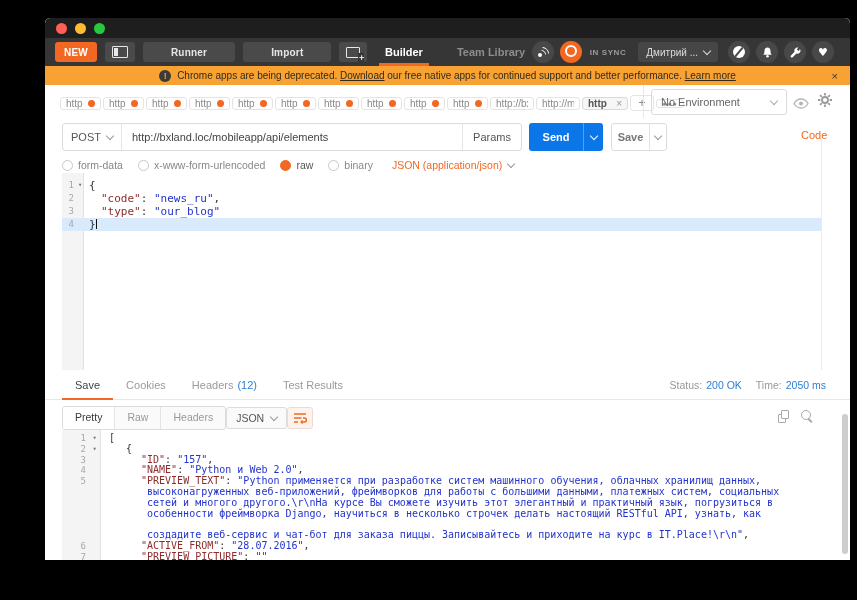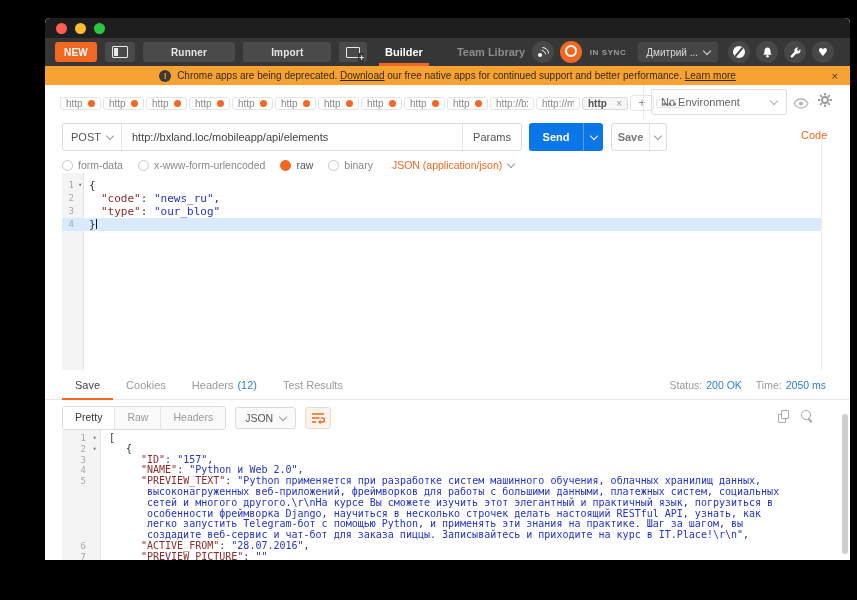--- a/index.html
+++ b/index.html
@@ -116,21 +116,21 @@
   .req-track{position:absolute;left:776px;top:120px;width:1px;height:232px;background:#ececec}
   
   .resp-tabs{position:absolute;left:0;top:352px;right:0;height:30px;border-bottom:1px solid #e8e8e8;display:flex;align-items:center;padding-left:17px;box-sizing:border-box}
   .rtab{height:100%;display:flex;align-items:center;padding:0 13px;font-size:11px;color:#9a9a9a;position:relative}
   .rtab.active{color:#444}
   .rtab.active::after{content:'';position:absolute;left:0;right:0;bottom:-1px;height:2px;background:#f26722}
   .rtcount{color:#2e7fd4;margin-left:4px}
   .resp-meta{position:absolute;right:24px;top:352px;height:30px;display:flex;align-items:center;gap:14px;font-size:10.5px}
   .meta-label{color:#999}
   .meta-value{color:#2e7fd4;margin-left:4px}
-  .views-row{position:absolute;left:17px;top:388px;height:24px;display:flex;align-items:center;gap:9px}
+  .views-row{position:absolute;left:17px;top:388px;height:24px;display:flex;align-items:center;gap:0}
   .seg{display:flex;border:1px solid #dcdcdc;border-radius:3px;overflow:hidden;background:#fafafa;height:22px}
   .seg-item{padding:0 12px;line-height:21px;font-size:10.5px;color:#999;border-right:1px solid #e4e4e4}
   .seg-item:last-child{border-right:none}
   .seg-item.active{background:#fff;color:#3a3a3a}
   .fmt{display:flex;align-items:center;gap:7px;border:1px solid #dcdcdc;border-radius:3px;background:#fafafa;height:22px;box-sizing:border-box;padding:0 9px;font-size:10.5px;color:#555}
   .fmt .chev{color:#999}
   .wrapbtn{width:26px;height:22px;box-sizing:border-box;border:1px solid #eedbcd;border-radius:3px;background:#fdf3ec;display:flex;align-items:center;justify-content:center}
   .resp-icons{position:absolute;right:36px;top:392px;display:flex;gap:12px;align-items:center}
   .ic-copy{width:11px;height:13px;position:relative}
   .ic-copy i{position:absolute;box-sizing:border-box;border:1.2px solid #a9a9a9;width:8px;height:9px;border-radius:1px;background:#fff}
@@ -434,21 +434,20 @@
           <span class="cd" style="padding-left: 46px;"><span class="c-s">сетей и многого другого.\r\nНа курсе Вы сможете изучить этот элегантный и практичный язык, погрузиться в</span></span>
         </div>
         <div class="row">
           <span class="ln"></span>
           <span class="crt"></span>
           <span class="cd" style="padding-left: 46px;"><span class="c-s">особенности фреймворка Django, научиться в несколько строчек делать настоящий RESTful API, узнать, как</span></span>
         </div>
         <div class="row">
           <span class="ln"></span>
           <span class="crt"></span>
-          <span class="cd" style="padding-left: 46px;"><span class="c-s">легко запустить Telegram-бот с помощью Python, и применять эти знания на практике. Шаг за шагом, вы</span></span>
         </div>
         <div class="row">
           <span class="ln"></span>
           <span class="crt"></span>
           <span class="cd" style="padding-left: 46px;"><span class="c-s">создадите веб-сервис и чат-бот для заказа пиццы. Записывайтесь и приходите на курс в IT.Place!\r\n"</span><span class="c-p">,</span></span>
         </div>
         <div class="row">
           <span class="ln">6</span>
           <span class="crt"></span>
           <span class="cd" style="padding-left: 40px;"><span class="c-k">"ACTIVE_FROM"</span><span class="c-p">: </span><span class="c-s">"28.07.2016"</span><span class="c-p">,</span></span>

